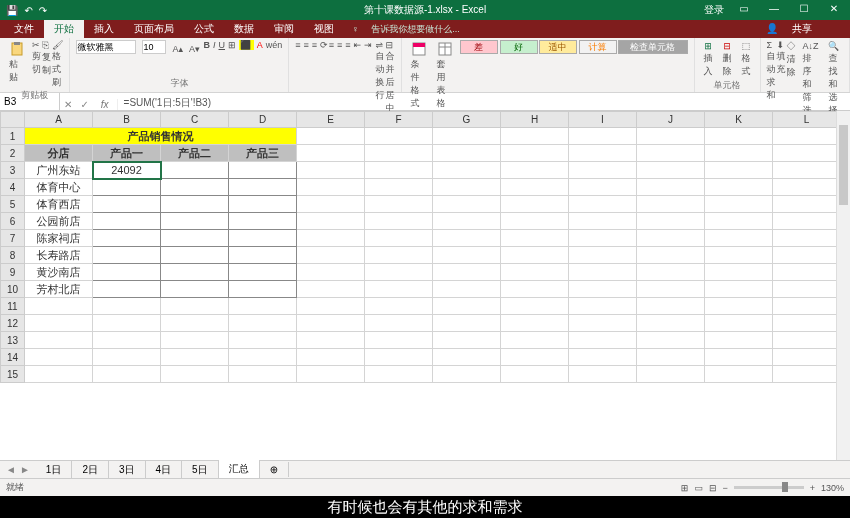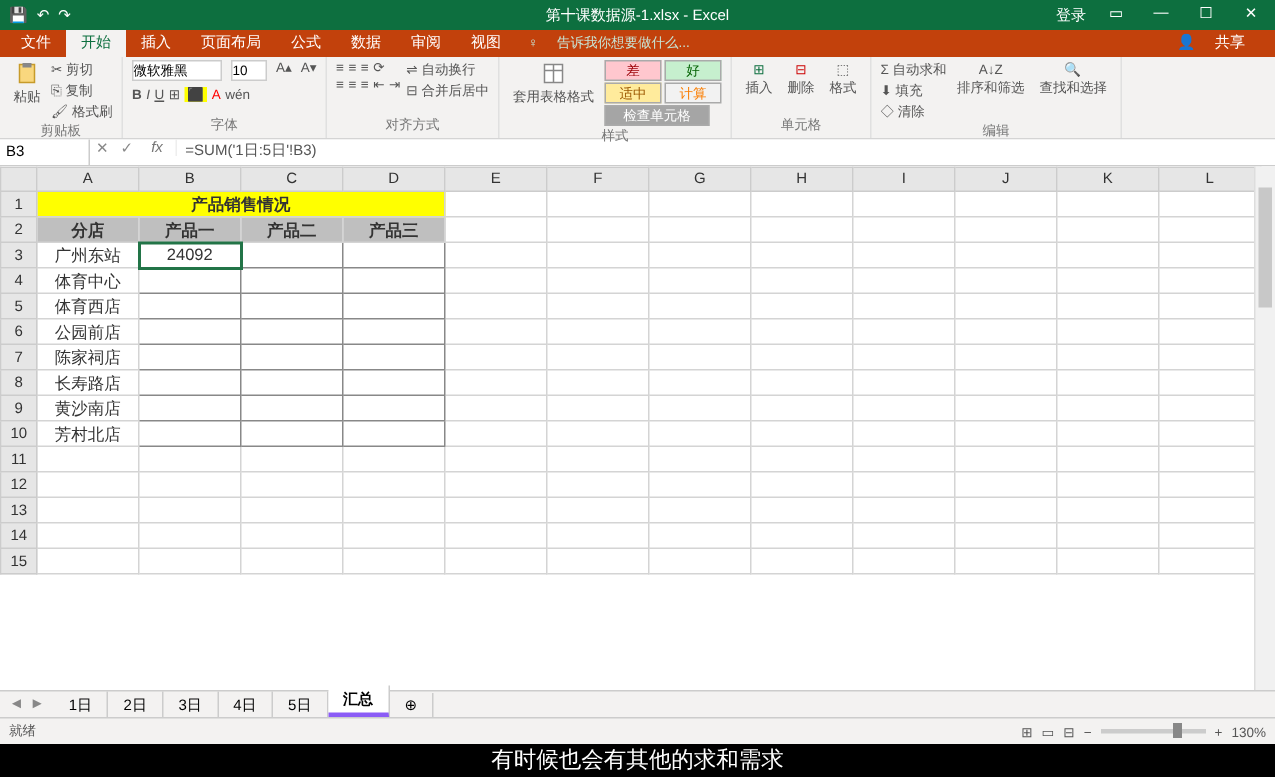--- a/index.html
+++ b/index.html
@@ -2,53 +2,53 @@
 <html><head>
 <meta charset="utf-8">
 <style>
 *{box-sizing:border-box;margin:0;padding:0;font-family:"Microsoft YaHei",SimSun,sans-serif}
 body{width:850px;height:518px;overflow:hidden;background:#fff;position:relative}
 .titlebar{height:20px;background:#0d6f3f;display:flex;align-items:center;color:#fff;font-size:10px;position:relative}
 .titlebar .qat{display:flex;gap:6px;padding-left:6px}
 .titlebar .title{position:absolute;left:50%;transform:translateX(-50%);font-size:10px}
 .titlebar .wctl{position:absolute;right:2px;display:flex;gap:2px}
 .titlebar .wctl span{width:28px;text-align:center;font-size:10px}
-.ribbon-tabs{height:18px;background:#c2410c;display:flex;align-items:flex-end;color:#fff;font-size:10px;padding-left:4px}
+.ribbon-tabs{height:18px;background:#7f1d1d;display:flex;align-items:center;color:#fff;font-size:10px;padding-left:4px}
 .ribbon-tabs span{padding:3px 10px;cursor:pointer}
 .ribbon-tabs .active{background:#f3f2f1;color:#0d6f3f}
 .ribbon-tabs .tell{color:#c7e4d5;font-size:9px;padding-left:8px}
-.ribbon-tabs .share{position:absolute;right:0;color:#fff}
+.ribbon-tabs .share{position:absolute;right:18px;color:#fff}
 .ribbon{height:55px;background:#f3f2f1;border-bottom:1px solid #d4d4d4;display:flex;font-size:9px;color:#555}
 .rgroup{border-right:1px solid #e0e0e0;padding:2px 6px;display:flex;flex-direction:column;justify-content:space-between}
 .rgroup .label{text-align:center;font-size:9px;color:#777}
 .rgroup .body{display:flex;gap:4px;align-items:flex-start;flex:1}
 .btn-big{display:flex;flex-direction:column;align-items:center;gap:1px;padding:1px 3px}
 .btn-big svg{width:16px;height:16px}
-.stack{display:flex;flex-direction:column;gap:1px}
-.picker{display:flex;gap:6px;align-items:flex-start}
+.stack{display:flex;flex-direction:row;gap:1px}
+.picker{display:flex;gap:6px;align-items:flex-end}
 .picker input,.picker select{font-size:9px;height:14px;border:1px solid #ccc;background:#fff}
 .icon-row{display:flex;gap:3px}
 .style-box{display:flex;gap:2px}
 .style-cell{width:38px;height:14px;font-size:9px;text-align:center;border:1px solid #aaa;line-height:12px}
-.fmla-bar{height:18px;background:#fff;border-bottom:1px solid #ccc;display:flex;align-items:flex-start;font-size:10px}
+.fmla-bar{height:18px;background:#fff;border-bottom:1px solid #ccc;display:flex;align-items:flex-end;font-size:10px}
 .namebox{width:60px;border-right:1px solid #ccc;padding:0 4px;height:100%;display:flex;align-items:center}
 .fx{padding:0 8px;color:#777;font-style:italic;border-right:1px solid #eee}
 .fmla{padding:0 6px;color:#555}
 .grid-wrap{position:relative;height:363px;overflow:hidden;background:#fff}
 table.sheet{border-collapse:collapse;table-layout:fixed}
 .sheet th{background:#e6e6e6;font-weight:400;font-size:10px;color:#333;border:1px solid #ccc;height:16px;text-align:center}
 .sheet th.row{width:24px}
 .sheet td{border:1px solid #d4d4d4;height:17px;font-size:11px;padding:0 4px;text-align:center;color:#333}
 .yellow-hdr{background:#ffff00!important;font-weight:700}
 .gray-hdr{background:#bfbfbf!important;font-weight:700}
 .active-cell{outline:2px solid #227447;outline-offset:-1px}
 .tabstrip{position:absolute;bottom:40px;left:0;right:0;height:18px;background:#f3f2f1;border-top:1px solid #ccc;display:flex;align-items:center;font-size:10px}
 .tabstrip .nav{padding:0 6px;color:#888;display:flex;gap:4px}
 .tabstrip .tab{padding:2px 10px;border-right:1px solid #ccc;cursor:pointer}
-.tabstrip .tab.active{background:#fff;border-bottom:8px solid #8b5cf6;font-weight:700}
+.tabstrip .tab.active{background:#fff;border-bottom:1px solid #8b5cf6;font-weight:400}
 .statusbar{position:absolute;bottom:22px;left:0;right:0;height:18px;background:#f3f2f1;border-top:1px solid #ccc;display:flex;align-items:center;font-size:9px;color:#555;padding:0 6px;justify-content:space-between}
 .statusbar .zoom{display:flex;align-items:center;gap:6px}
 .statusbar .slider{width:70px;height:3px;background:#ccc;position:relative}
 .statusbar .slider::after{content:"";position:absolute;width:6px;height:10px;background:#888;top:-4px;left:48px}
 .caption{position:absolute;bottom:0;left:0;right:0;height:22px;background:#000;color:#fff;font-size:15px;text-align:center;line-height:22px}
 .scroll-v{position:absolute;right:0;top:111px;bottom:58px;width:14px;background:#f1f1f1;border-left:1px solid #ddd}
 .scroll-v .thumb{position:absolute;top:14px;left:2px;right:2px;height:80px;background:#c8c8c8}
 </style>
 </head>
 <body>
@@ -139,20 +139,27 @@
       </div>
       <div class="stack">
         <span>⇌ <span>自动换行</span></span>
         <span>⊟ <span>合并后居中</span></span>
       </div>
     </div>
     <div class="label">对齐方式</div>
   </div>
   <div class="rgroup">
     <div class="body">
+      <div class="btn-big">
+          <svg viewBox="0 0 16 16">
+            <rect x="2" y="2" width="12" height="12" fill="#fff" stroke="#888"></rect>
+            <rect x="2" y="2" width="12" height="4" fill="#e06"></rect>
+          </svg>
+          <span>条件格式</span>
+        </div>
       <div class="btn-big">
           <svg viewBox="0 0 16 16">
             <rect x="2" y="2" width="12" height="12" fill="#fff" stroke="#888"></rect>
             <line x1="2" y1="6" x2="14" y2="6" stroke="#888"></line>
             <line x1="8" y1="2" x2="8" y2="14" stroke="#888"></line>
           </svg>
           <span>套用表格格式</span>
         </div>
       <div class="stack">
         <div class="style-box">

